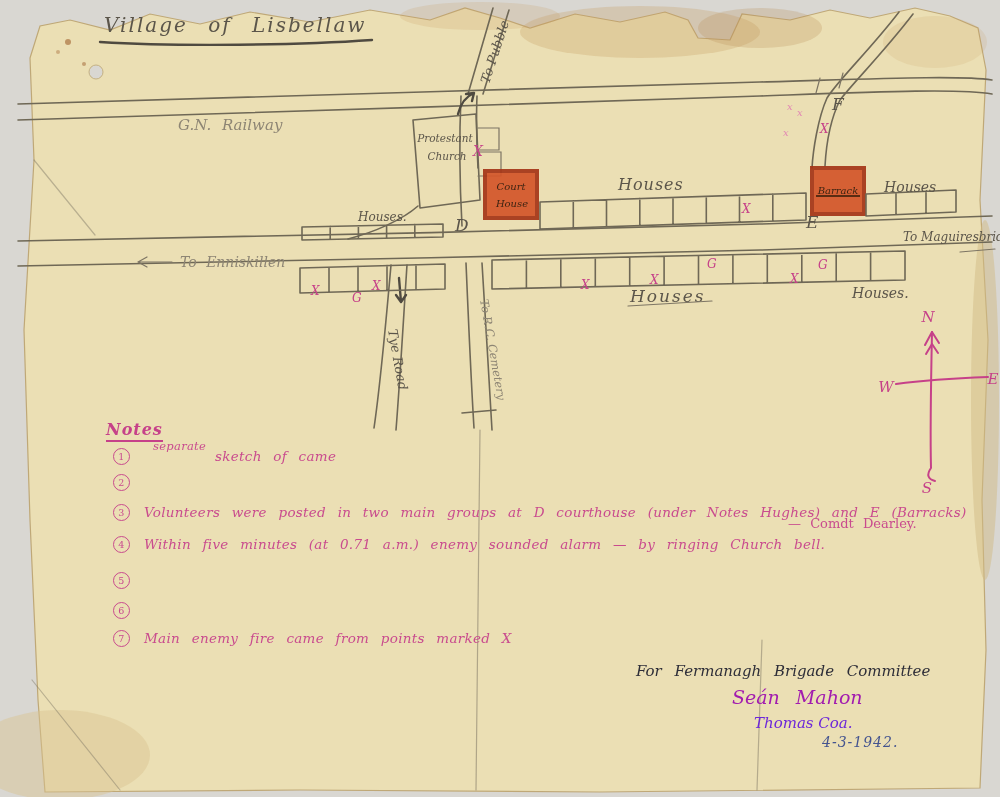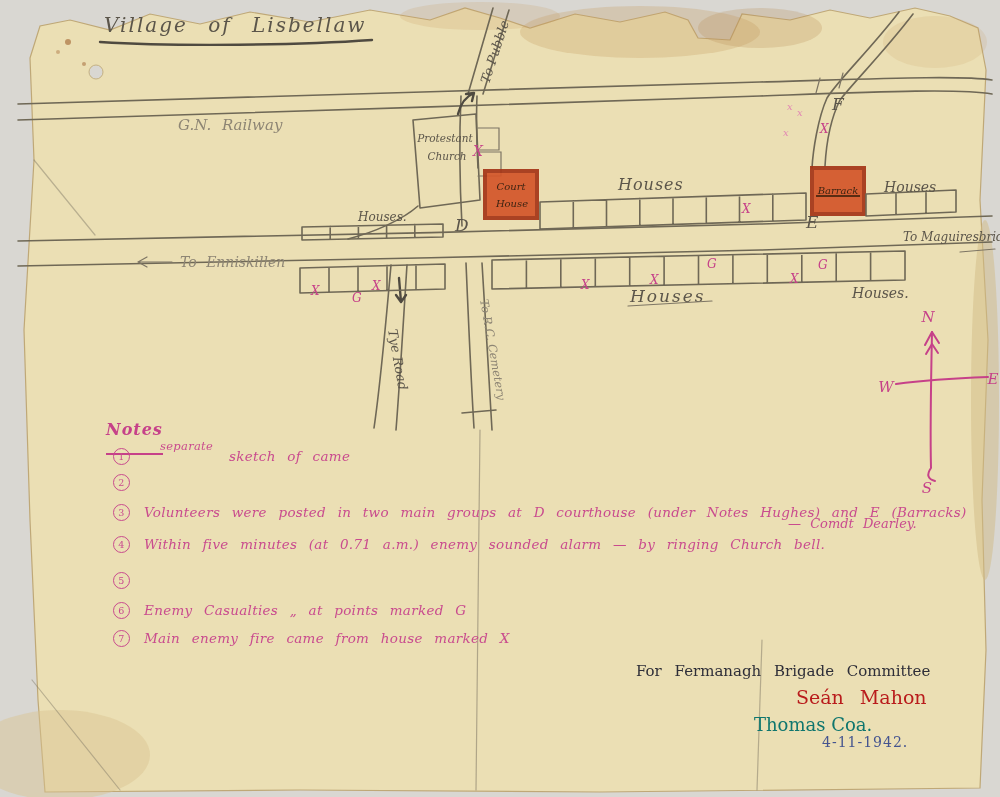--- a/index.html
+++ b/index.html
@@ -14,31 +14,31 @@
   
   text{font-family:"DejaVu Serif", serif;font-style:italic;}
   .t-pencil{fill:#5b554a;}
   .t-pencil-light{fill:#8d8574;}
   .t-pink{fill:#c64189;}
   .t-pink-light{fill:#e287b4;}
   .t-red-label{fill:#3f2412;}
   
   .note-layer{position:absolute;left:0;top:0;width:1000px;height:797px;pointer-events:none;}
   .notes-heading{position:absolute;left:106px;top:420px;color:#c6418 9;color:#c64189;font-size:16px;
-    font-style:italic;font-weight:bold;border-bottom:2px solid #c64189;padding-bottom:14px;letter-spacing:1px;}
+    font-style:italic;font-weight:bold;border-bottom:2px solid #c64189;padding-bottom:1px;letter-spacing:1px;}
   .note-row{position:absolute;display:flex;align-items:flex-start;color:#c94b8e;
     font-style:italic;font-size:13.5px;word-spacing:7px;letter-spacing:.3px;white-space:nowrap;}
   .note-num{flex:0 0 auto;width:15px;height:15px;border:1.4px solid #c94b8e;border-radius:50%;
     font-size:9.5px;line-height:15px;text-align:center;margin-right:14px;font-style:normal;word-spacing:0;}
-  .insert-above{position:relative;top:-9px;font-size:11.5px;margin:0 16px;}
-  .note-insert-3{position:absolute;left:788px;top:516px;color:#c94b8e;font-style:italic;font-size:13px;word-spacing:5px;}
-  .sig{position:absolute;white-space:nowrap;}
+  .insert-above{position:relative;top:-9px;font-size:11.5px;margin:0 9px;}
+  .note-insert-3{position:absolute;left:788px;top:516px;color:#c94b8e;font-size:13px;word-spacing:5px;}
+  .sig{position:absolute;font-style:italic;white-space:nowrap;}
   .sig1{left:636px;top:662px;color:#2e2e38;font-size:15px;word-spacing:8px;}
-  .sig2{left:796px;top:686px;color:#b91c1c;font-size:19px;word-spacing:10px;}
-  .sig3{left:754px;top:714px;color:#0f766e;font-size:18px;}
+  .sig2{left:732px;top:686px;color:#a21caf;font-size:19px;word-spacing:10px;}
+  .sig3{left:754px;top:714px;color:#6d28d9;font-size:15px;}
   .sig4{left:822px;top:734px;color:#44548f;font-size:14px;letter-spacing:1px;}
 </style>
 </head>
 <body>
 
 <div id="stage">
 <svg width="1000" height="797" viewBox="0 0 1000 797">
 
   <g>
     <path d="M30,58 L40,26 L70,20 L110,30 L150,14 L200,24 L250,12 L310,22 L370,10 L430,20 L465,8
@@ -209,26 +209,25 @@
     <span class="note-num">4</span>
     <span>Within five minutes (at 0.71 a.m.) enemy sounded alarm — by ringing Church bell.</span>
   </div>
 
   <div class="note-row" style="left:113px;top:572px">
     <span class="note-num">5</span>
   </div>
 
   <div class="note-row" style="left:113px;top:602px">
     <span class="note-num">6</span>
-    <span>Enemy Casualties „ at points marked G</span>
   </div>
 
   <div class="note-row" style="left:113px;top:630px">
     <span class="note-num">7</span>
-    <span>Main enemy fire came from house marked X</span>
+    <span>Main enemy fire came from points marked X</span>
   </div>
 
   <div class="sig sig1">For Fermanagh Brigade Committee</div>
   <div class="sig sig2">Seán Mahon</div>
   <div class="sig sig3">Thomas Coa.</div>
-  <div class="sig sig4">4-11-1942.</div>
+  <div class="sig sig4">4-3-1942.</div>
 </div>
 </div>
 
 </body></html>

